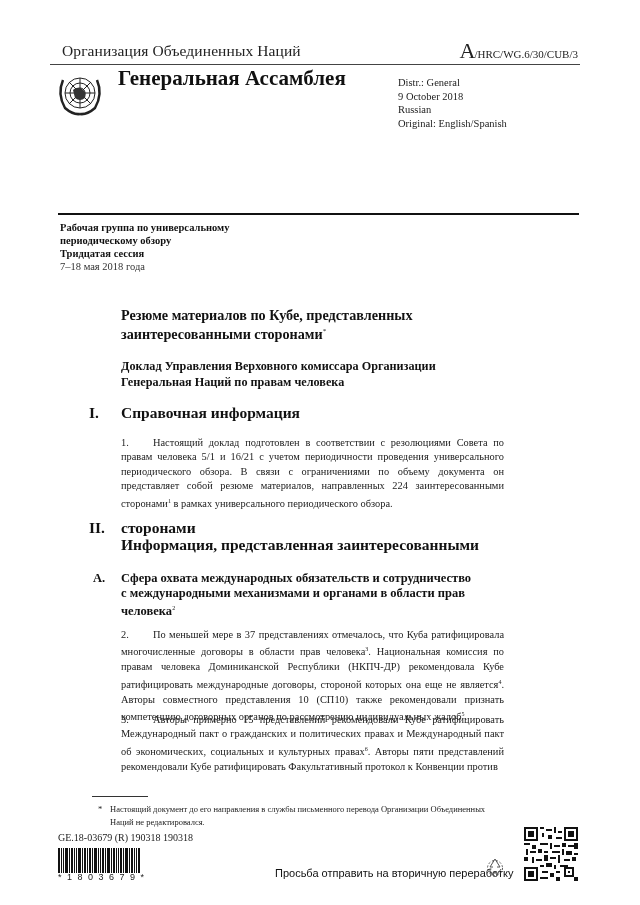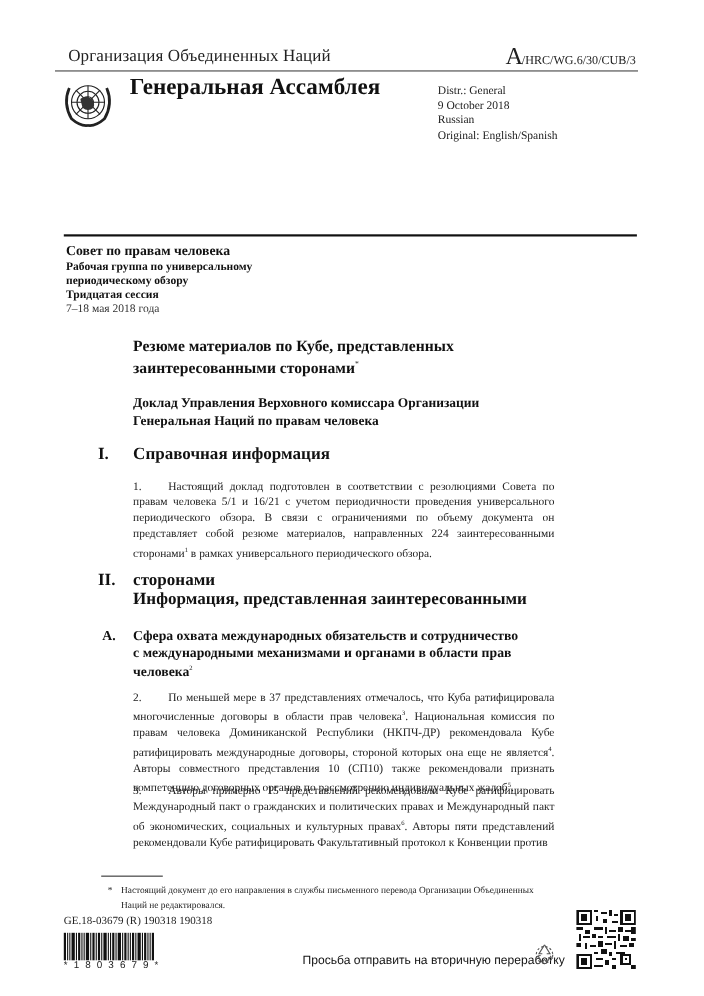--- a/index.html
+++ b/index.html
@@ -66,21 +66,20 @@
 <div class="abs distr">
   <div>Distr.: General</div>
   <div>9 October 2018</div>
   <div>Russian</div>
   <div>Original: English/Spanish</div>
 </div>
 
 <div class="abs rule-thick"></div>
 
 <div class="abs council">
-  <div>Совет по правам человека</div>
   <div class="sub">Рабочая группа по универсальному</div>
   <div class="sub">периодическому обзору</div>
   <div class="sub">Тридцатая сессия</div>
   <div class="date">7–18 мая 2018 года</div>
 </div>
 
 <div class="abs title">
   <div>Резюме материалов по Кубе, представленных</div>
   <div><span>заинтересованными сторонами</span><sup>*</sup></div>
 </div>

